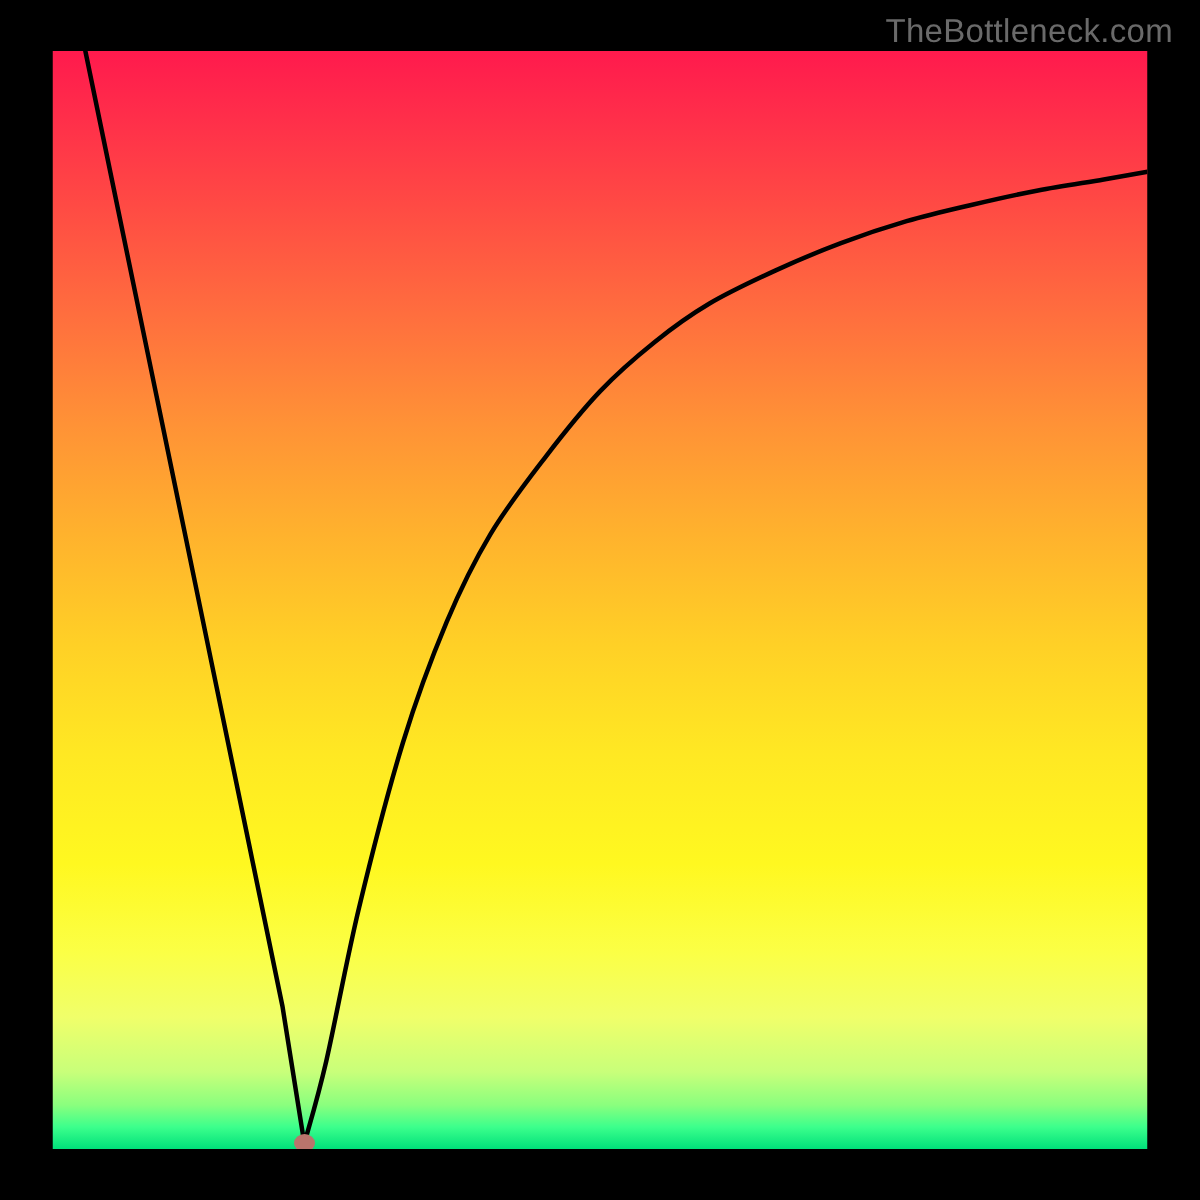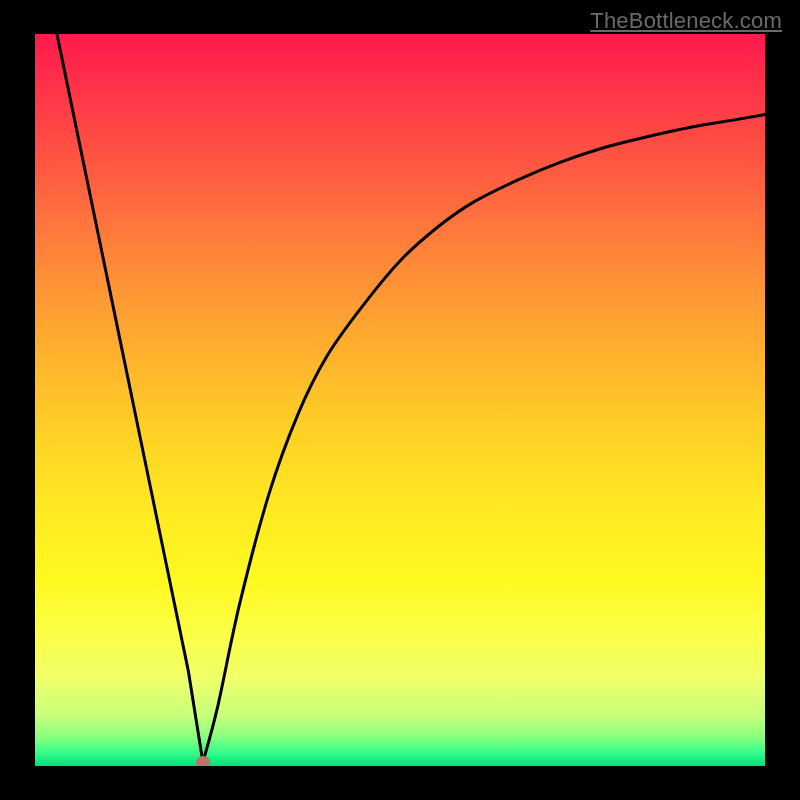--- a/index.html
+++ b/index.html
@@ -60,21 +60,20 @@
     transform: translate(-50%, -50%);
   }
   .watermark {
     position: absolute;
     top: 8px;
     right: 18px;
     color: #6a6a6a;
     font-size: 22px;
     font-weight: 500;
     letter-spacing: 0.2px;
-    text-decoration: underline;
   }
 </style>
 </head>
 <body>
 
 <div class="frame">
   <div class="gradient"></div>
   <svg class="svg-layer" id="curve-svg" viewBox="0 0 730 732" preserveAspectRatio="none">
       <path d="M 21.90 0.00 L 43.80 106.14 L 65.70 212.28 L 87.60 318.42 L 109.50 424.56 L 131.40 530.70 L 153.30 636.84 L 167.90 728.34" fill="none" stroke="#000000" stroke-width="3" stroke-linecap="round"></path>
       <path d="M 167.90 728.34 C 170.33 719.19, 176.42 699.67, 182.50 673.44 C 188.58 647.21, 195.88 606.34, 204.40 570.96 C 212.92 535.58, 223.87 492.88, 233.60 461.16 C 243.33 429.44, 253.07 403.82, 262.80 380.64 C 272.53 357.46, 281.05 340.38, 292.00 322.08 C 302.95 303.78, 316.33 286.70, 328.50 270.84 C 340.67 254.98, 352.83 239.73, 365.00 226.92 C 377.17 214.11, 389.33 203.74, 401.50 193.98 C 413.67 184.22, 424.62 176.29, 438.00 168.36 C 451.38 160.43, 467.20 153.11, 481.80 146.40 C 496.40 139.69, 511.00 133.59, 525.60 128.10 C 540.20 122.61, 554.80 117.73, 569.40 113.46 C 584.00 109.19, 598.60 105.90, 613.20 102.48 C 627.80 99.06, 642.40 95.77, 657.00 92.96 C 671.60 90.16, 688.63 87.72, 700.80 85.64 C 712.97 83.57, 725.13 81.37, 730.00 80.52" fill="none" stroke="#000000" stroke-width="3" stroke-linecap="round"></path>

